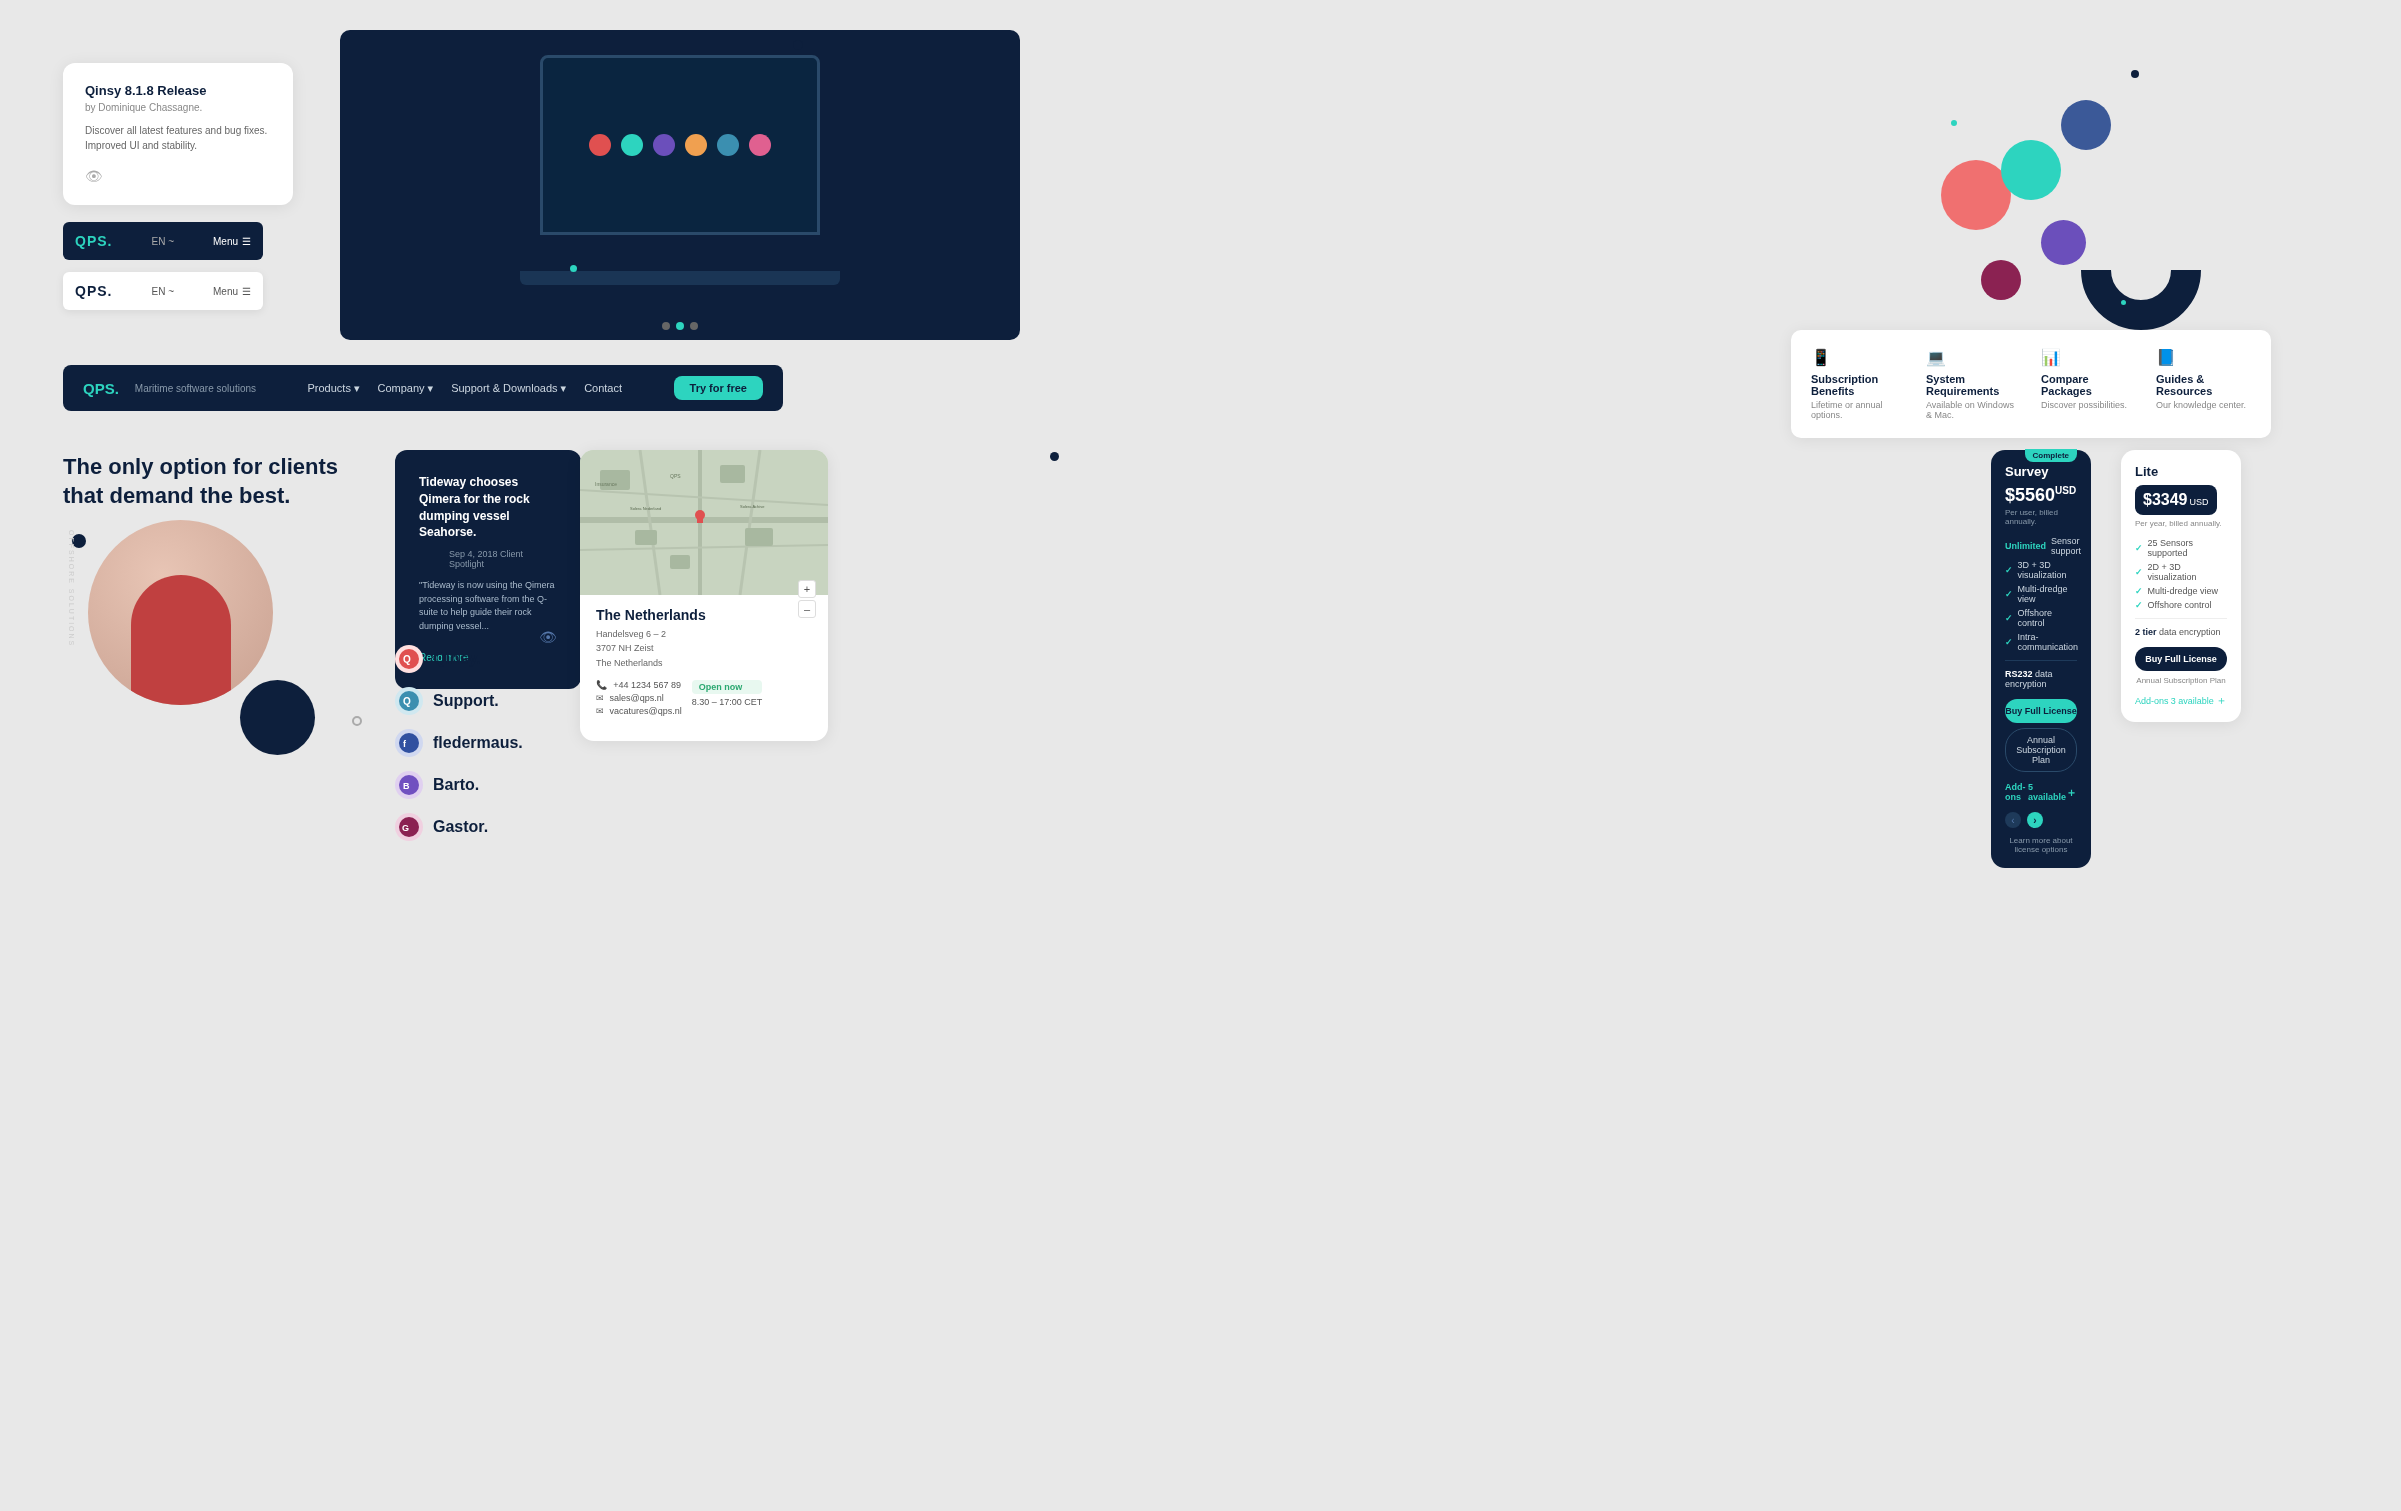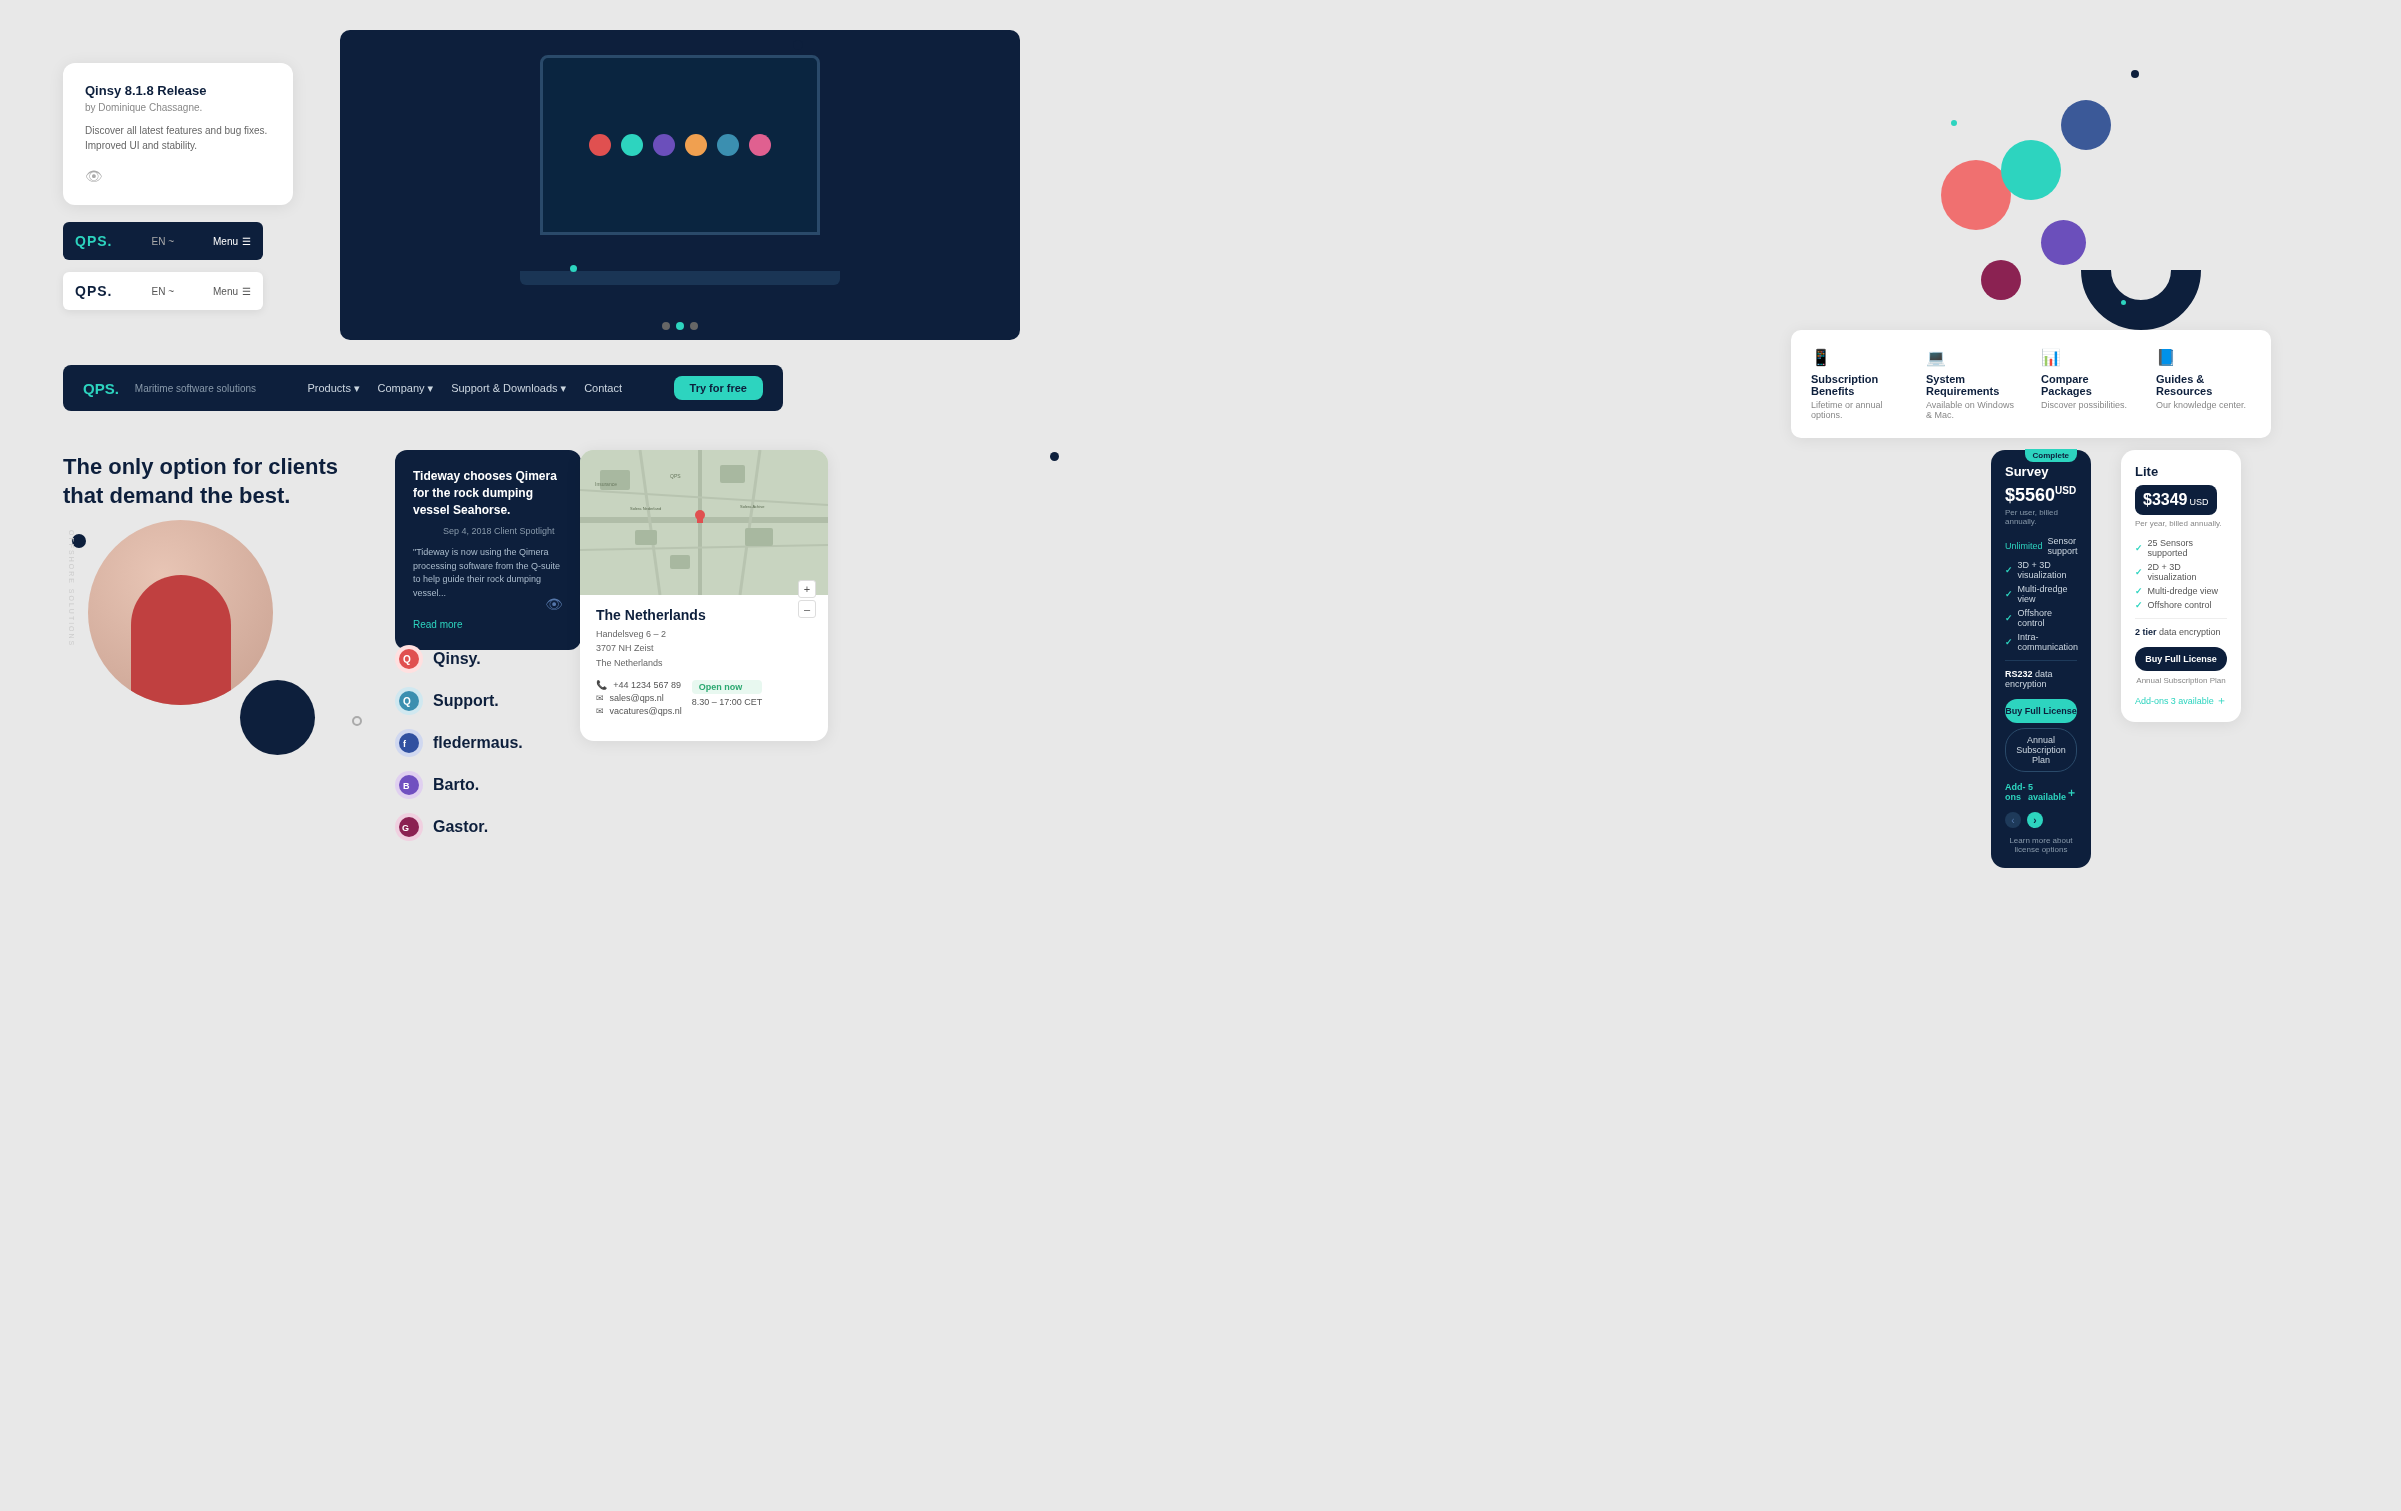--- a/index.html
+++ b/index.html
@@ -274,21 +274,21 @@
     }
 
     
     .blog-post-card {
       position: absolute;
       top: 450px;
       left: 395px;
       width: 186px;
       background: #0d1f3c;
       border-radius: 12px;
-      padding: 18px;
+      padding: 24px;
       color: white;
     }
     .blog-post-title {
       font-size: 12px;
       font-weight: 700;
       line-height: 1.4;
       margin-bottom: 8px;
     }
     .blog-post-meta {
       font-size: 9px;
@@ -447,21 +447,21 @@
     }
     .card-feature {
       display: flex;
       align-items: center;
       gap: 5px;
       font-size: 9px;
       margin-bottom: 4px;
       color: #ccd6e0;
     }
     .card-feature .check { color: #2dd4bf; font-weight: 700; }
-    .card-feature .unlimited { color: #2dd4bf; font-weight: 400; font-size: 9px; }
+    .card-feature .unlimited { color: #2dd4bf; font-weight: 700; font-size: 9px; }
     .card-divider { height: 1px; background: #1e3a5a; margin: 8px 0; }
     .card-rs232 {
       font-size: 9px;
       color: #ccd6e0;
       margin-bottom: 10px;
     }
     .card-rs232 strong { color: white; }
     .card-btn-primary {
       width: 100%;
       background: #2dd4bf;

